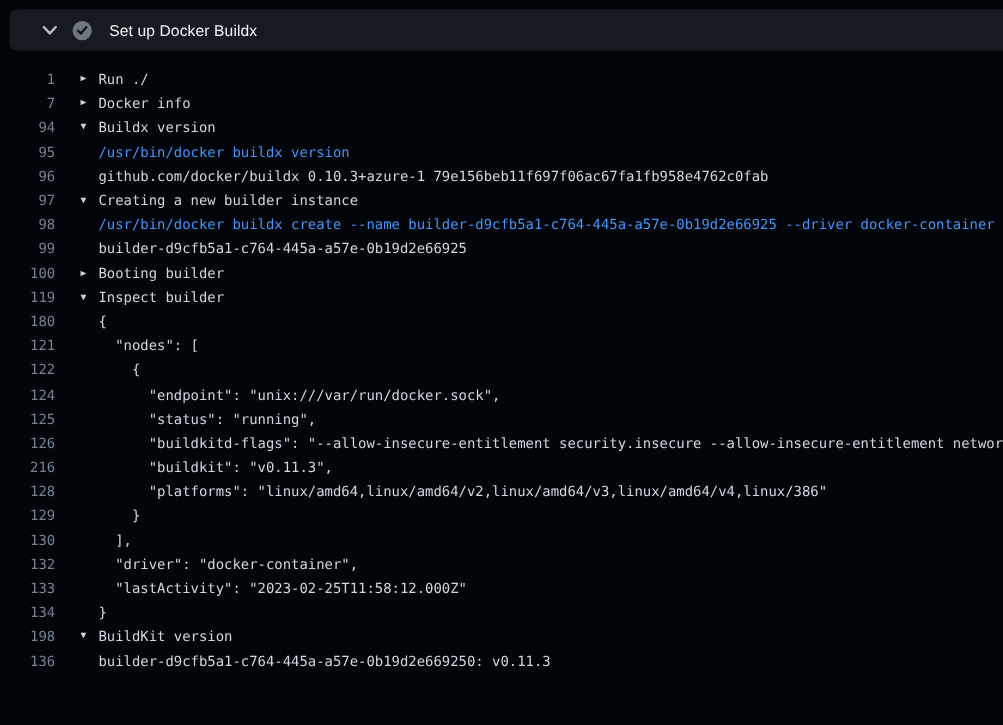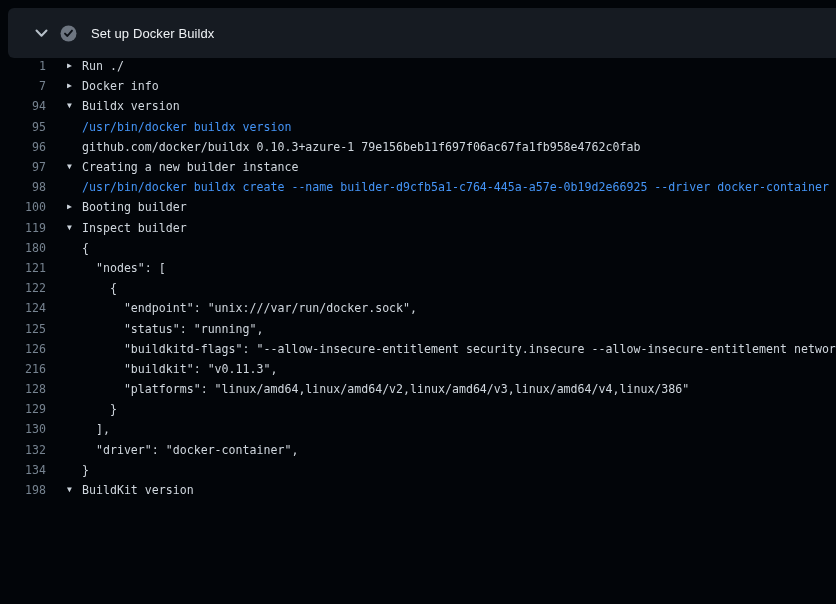--- a/index.html
+++ b/index.html
@@ -2,21 +2,21 @@
 <html style="--header-bg: #161b22; --log-bg: #020509; --cmd-color: #4595f7; --text-color: #d0d7de; --ln-color: #768390;"><head>
 <meta charset="utf-8">
 <style>
   html,body{margin:0;padding:0;}
   body{
     width:836px;height:604px;overflow:hidden;position:relative;
     background:var(--log-bg,#020509);
     font-family:"Liberation Sans",sans-serif;
   }
   .step-header{
-    position:absolute;left:8px;top:8px;right:0;height:50px;
+    position:absolute;left:8px;top:8px;right:0;height:34px;
     background:var(--header-bg,#161b22);
     border-radius:6px 0 0 6px;
     display:flex;align-items:center;gap:10px;padding-left:27px;
     cursor:pointer;
   }
   .chev{flex:none;display:flex;align-items:center;}
   .check{flex:none;display:flex;align-items:center;margin-left:2px;}
   .step-title{
     color:#f0f3f6;font-size:13px;font-weight:500;letter-spacing:.1px;
     margin-left:4px;
@@ -86,20 +86,24 @@
     </div>
     <div class="line">
       <span class="ln">97</span>
       <span class="ct group"><span class="arrow">▼</span>Creating a new builder instance</span>
     </div>
     <div class="line">
       <span class="ln">98</span>
       <span class="ct cmd">/usr/bin/docker buildx create --name builder-d9cfb5a1-c764-445a-a57e-0b19d2e66925 --driver docker-container</span>
     </div>
     <div class="line">
+      <span class="ln">99</span>
+      <span class="ct">builder-d9cfb5a1-c764-445a-a57e-0b19d2e66925</span>
+    </div>
+    <div class="line">
       <span class="ln">100</span>
       <span class="ct group"><span class="arrow">▶</span>Booting builder</span>
     </div>
     <div class="line">
       <span class="ln">119</span>
       <span class="ct group"><span class="arrow">▼</span>Inspect builder</span>
     </div>
     <div class="line">
       <span class="ln">180</span>
       <span class="ct">{</span>
@@ -138,20 +142,28 @@
     </div>
     <div class="line">
       <span class="ln">130</span>
       <span class="ct">  ],</span>
     </div>
     <div class="line">
       <span class="ln">132</span>
       <span class="ct">  "driver": "docker-container",</span>
     </div>
     <div class="line">
+      <span class="ln">133</span>
+      <span class="ct">  "lastActivity": "2023-02-25T11:58:12.000Z"</span>
+    </div>
+    <div class="line">
       <span class="ln">134</span>
       <span class="ct">}</span>
     </div>
     <div class="line">
       <span class="ln">198</span>
       <span class="ct group"><span class="arrow">▼</span>BuildKit version</span>
     </div>
+    <div class="line">
+      <span class="ln">136</span>
+      <span class="ct">builder-d9cfb5a1-c764-445a-a57e-0b19d2e669250: v0.11.3</span>
+    </div>
   </div>
 
 </body></html>

